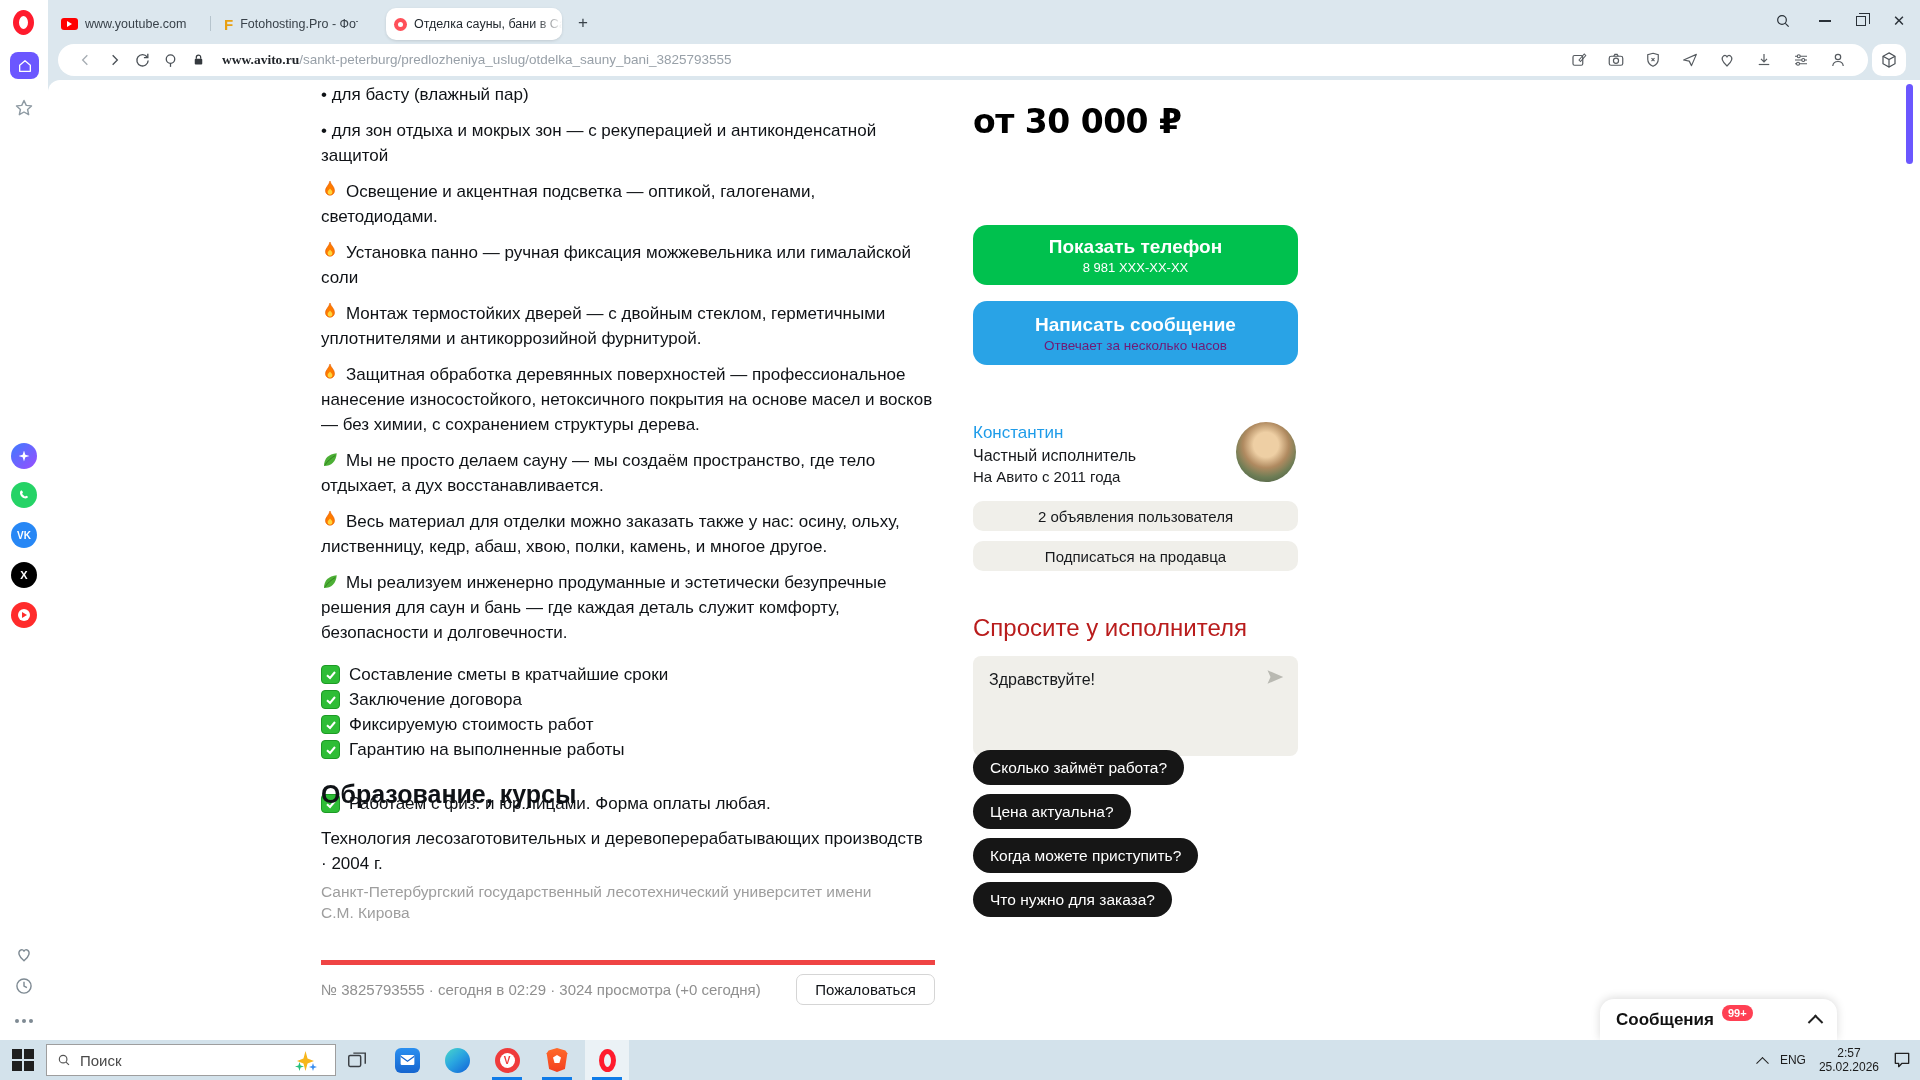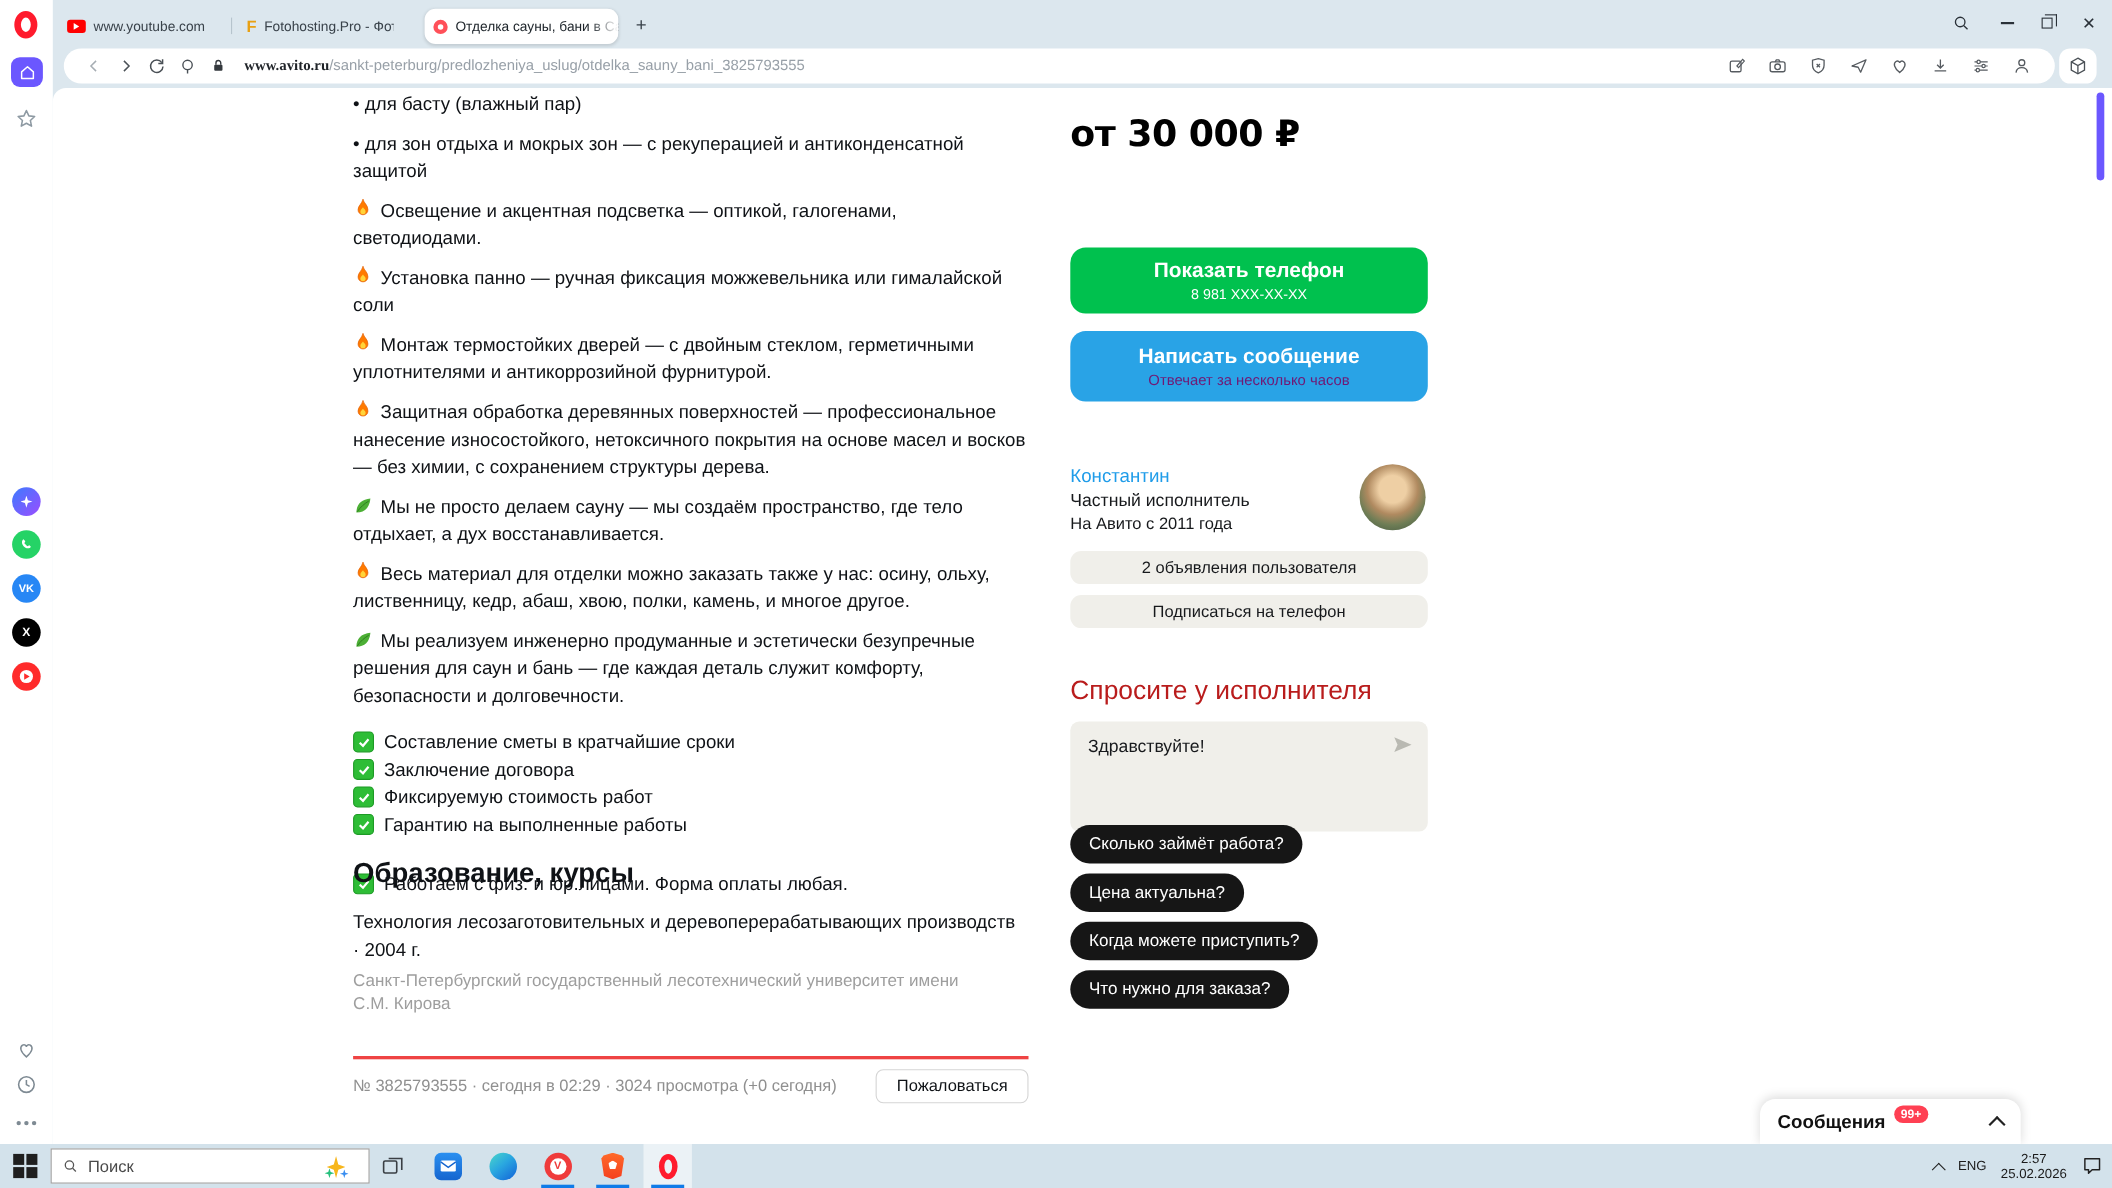--- a/index.html
+++ b/index.html
@@ -72,21 +72,21 @@
   .para { margin-bottom:11px; }
   .para .em { display:inline-block; vertical-align:-3px; margin-right:7px; }
   .check-row { display:flex; align-items:flex-start; gap:9px; line-height:25px; }
   .check-box { flex:none; width:19px; height:19px; margin-top:3px; background:#2ebd36; border:1px solid #1d9a25;
     border-radius:4px; display:flex; align-items:center; justify-content:center; }
   .check-final { margin-top:29px; }
   .edu { position:absolute; left:273px; top:700px; width:614px; }
   .edu h2 { font-size:25px; font-weight:bold; color:#0f1216; }
   .edu .course { font-size:17px; line-height:25px; color:#0f1216; margin-top:17px; }
   .edu .school { font-size:15.5px; line-height:21px; color:#9e9e9e; margin-top:5px; max-width:565px; }
-  .listing-footer { position:absolute; left:273px; top:880px; width:614px; border-top:3px solid #ef4444; }
+  .listing-footer { position:absolute; left:273px; top:880px; width:614px; border-top:5px solid #ef4444; }
   .meta { font-size:15px; color:#8f8f8f; padding-top:16px; }
   .report-btn { position:absolute; right:0; top:9px; height:31px; padding:0 18px; background:#fff;
     border:1px solid #d5d5d5; border-radius:7px; font-size:15px; color:#0f1216;
     display:flex; align-items:center; }
 
   
   .right-col { position:absolute; left:925px; top:0; width:325px; }
   .price { position:absolute; left:0; top:22px; font-family:"DejaVu Sans",sans-serif;
     font-size:33px; font-weight:bold; letter-spacing:-.5px; color:#000; }
   .btn { position:absolute; left:0; width:325px; border-radius:14px; display:flex; flex-direction:column;
@@ -471,21 +471,21 @@
       </div>
 
       <div class="seller">
         <div class="name">Константин</div>
         <div class="stype">Частный исполнитель</div>
         <div class="since">На Авито с 2011 года</div>
       </div>
       <div class="avatar"></div>
 
       <div class="gray-btn gb1">2 объявления пользователя</div>
-      <div class="gray-btn gb2">Подписаться на телефон</div>
+      <div class="gray-btn gb2">Подписаться на продавца</div>
 
       <div class="ask-title">Спросите у исполнителя</div>
       <div class="q-box">
         <span>Здравствуйте!</span>
         <span class="send-ic">
           <svg width="22" height="18" viewBox="0 0 24 24">
               <path d="M2 21 L23 12 L2 3 L6 12 Z" fill="#b9b9b2"></path>
             </svg>
         </span>
       </div>

